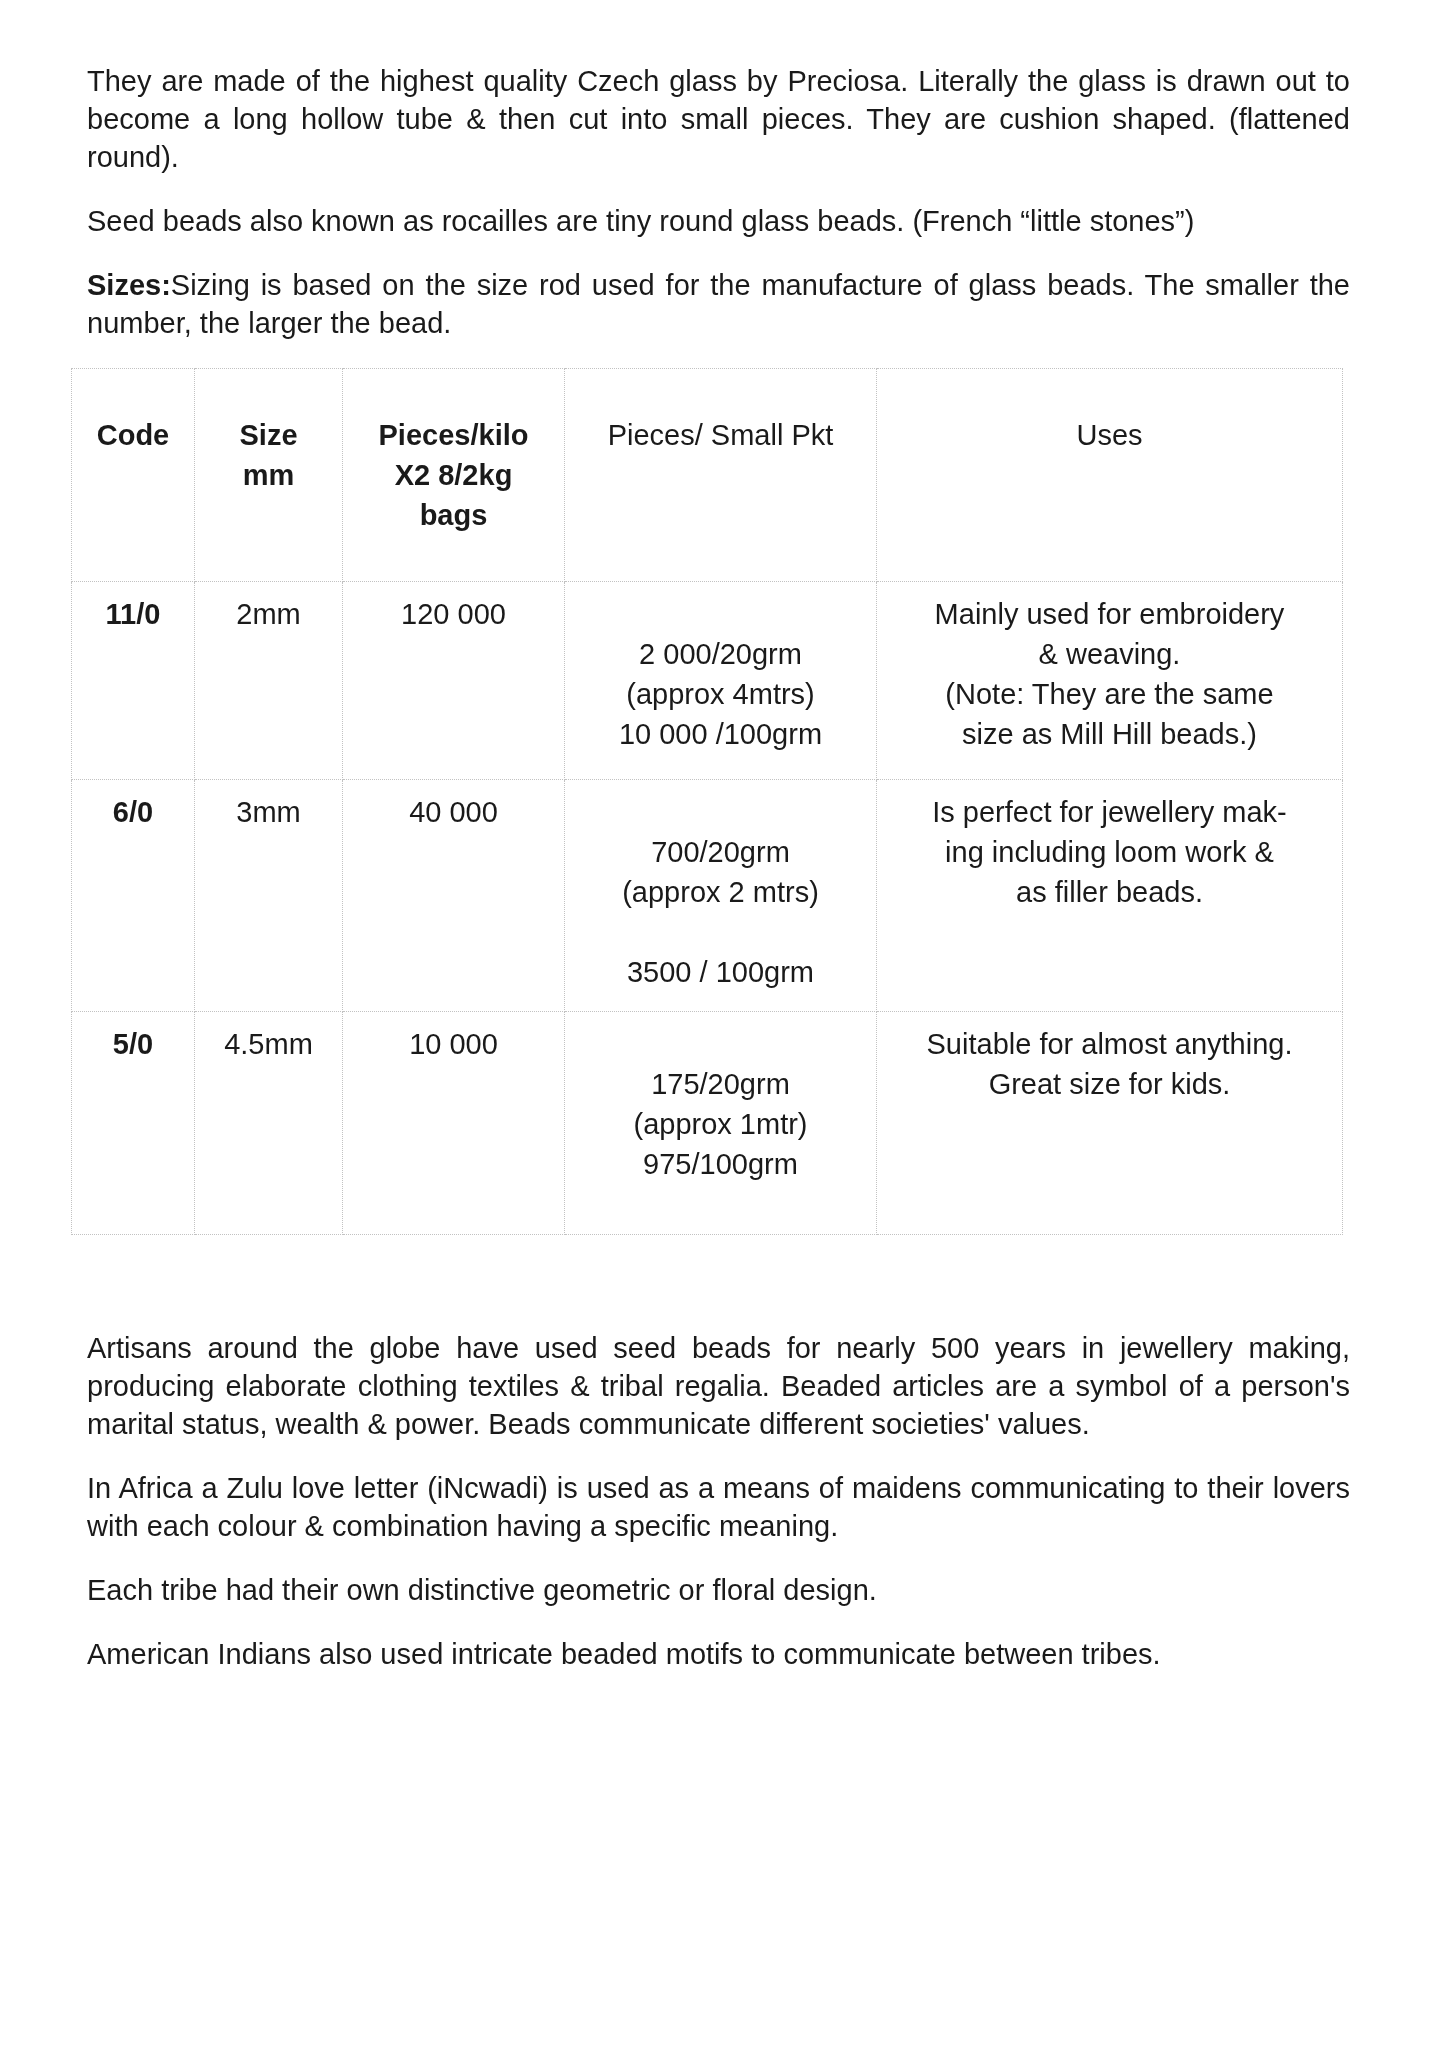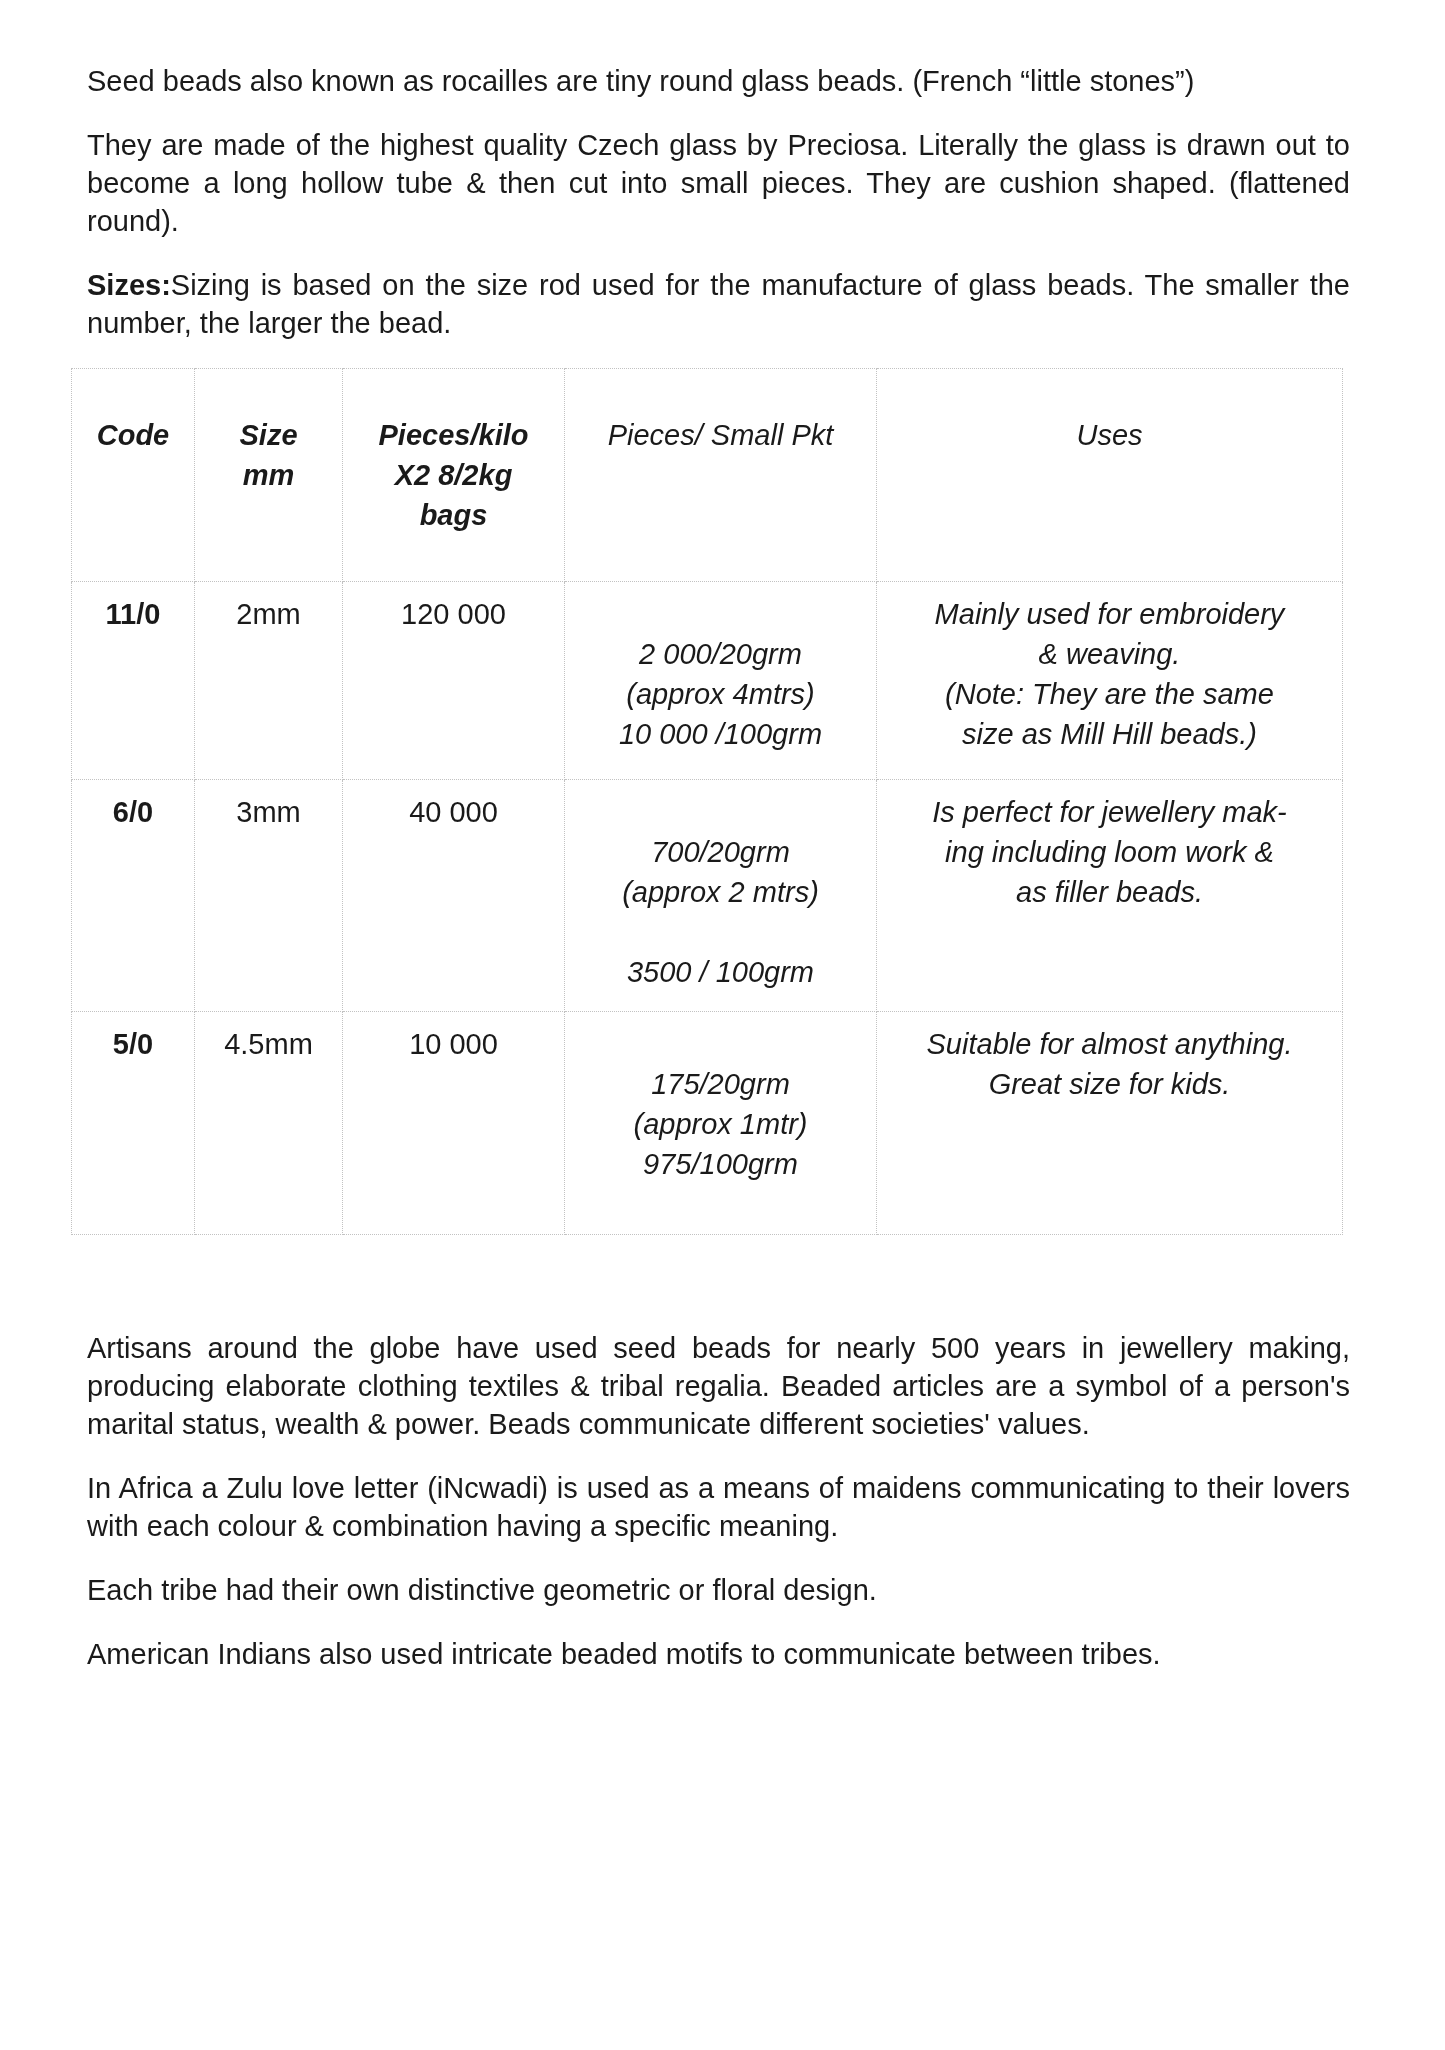--- a/index.html
+++ b/index.html
@@ -39,32 +39,32 @@
     font-weight:400;
   }
   .beads-table th{padding-top:46px;}
   .beads-table th.b{font-weight:700;}
   .beads-table td.code{font-weight:700;}
   tr.hdr{height:213px;}
   tr.r0{height:172px;}
   tr.r1{height:198px;}
   tr.r2{height:232px;}
   tr.r3{height:223px;}
-  .cell-line{min-height:40px;font-style:italic;}
+  .cell-line{min-height:40px;}
   .after-table{margin-top:94px;}
 </style>
 </head>
 <body>
 
 <div class="page">
   <div class="content">
 
+    <p class="para"><span>They are made of the highest quality Czech glass by Preciosa. Literally the glass is drawn out to become a long hollow tube &amp; then cut into small pieces. They are cushion shaped. (flattened round).</span></p>
+
     <p class="para"><span>Seed beads also known as rocailles are tiny round glass beads. (French “little stones”)</span></p>
-
-    <p class="para"><span>They are made of the highest quality Czech glass by Preciosa. Literally the glass is drawn out to become a long hollow tube &amp; then cut into small pieces. They are cushion shaped. (flattened round).</span></p>
 
     <p class="para"><span class="lead">Sizes:</span><span>Sizing is based on the size rod used for the manufacture of glass beads. The smaller the number, the larger the bead.</span></p>
 
     <table class="beads-table">
       <colgroup>
         <col style="width:123px">
         <col style="width:148px">
         <col style="width:222px">
         <col style="width:312px">
         <col style="width:466px">

